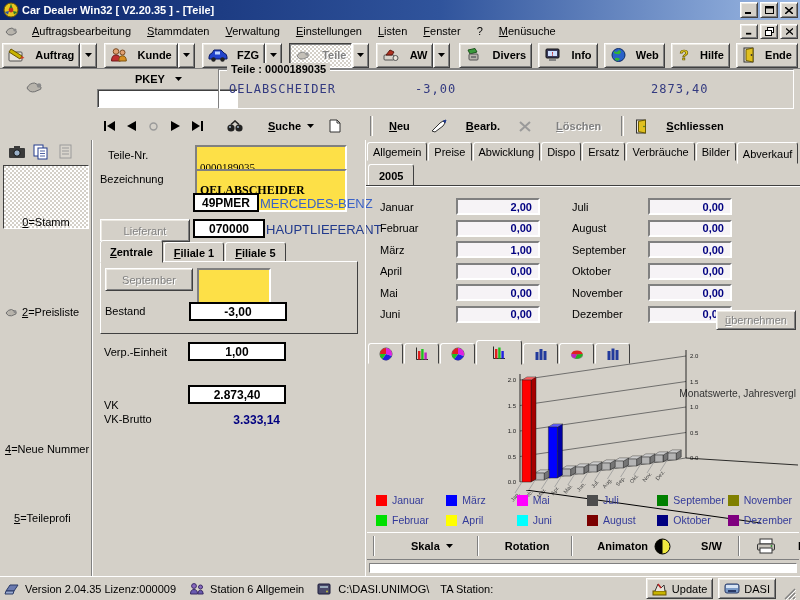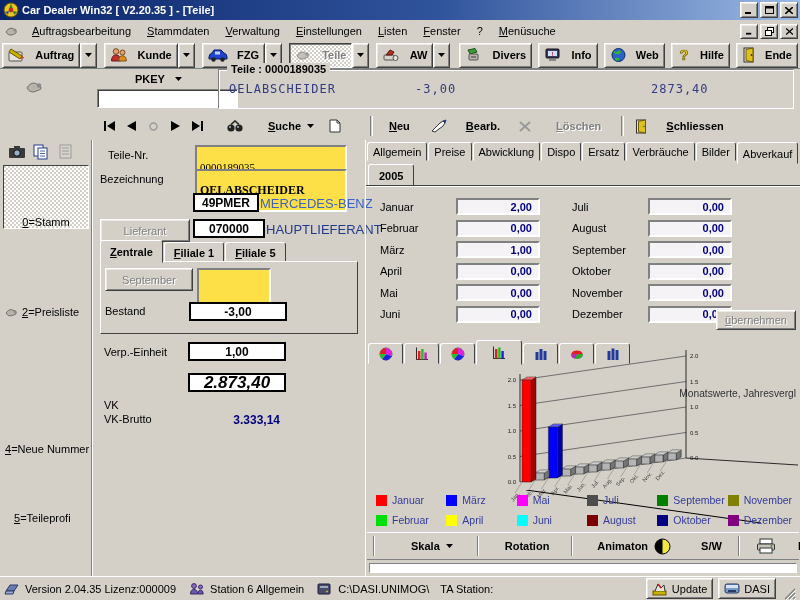--- a/index.html
+++ b/index.html
@@ -424,21 +424,21 @@
       <span class="abs dbtn raised disabled" style="left:4px;top:6px;width:86px">
           <span>September</span>
         </span>
       <input class="abs field" style="left: 96px; top: 6px; width: 64px;" value="">
       <span class="abs flabel" style="left:4px;top:43px">Bestand</span>
       <input class="abs blackfield num" style="left: 88px; top: 40px; width: 88px; font-size: 12px;" value="-3,00">
     </div>
     <span class="abs flabel" style="left:12px;top:206px">Verp.-Einheit</span>
     <input class="abs blackfield num" style="left: 96px; top: 202px; width: 88px; font-size: 12px;" value="1,00">
     <span class="abs flabel" style="left:12px;top:259px">VK</span>
-    <input class="abs blackfield num" style="left: 96px; top: 233px; width: 88px; font-size: 17px; font-style: italic;" value="2.873,40">
+    <input class="abs blackfield num" style="left: 96px; top: 245px; width: 88px; font-size: 12px;" value="2.873,40">
     <span class="abs flabel" style="left:12px;top:273px">VK-Brutto</span>
     <span class="abs num" style="left:96px;top:273px;width:92px;font-weight:bold;color:#000080;font-size:12px;text-align:right">3.333,14</span>
   </div>
 
   <div class="abs detailpanel">
     <div class="abs dtabs" id="detail-tabs">
         <span class="dtab">
           <span>Allgemein</span>
         </span>
         <span class="dtab">

